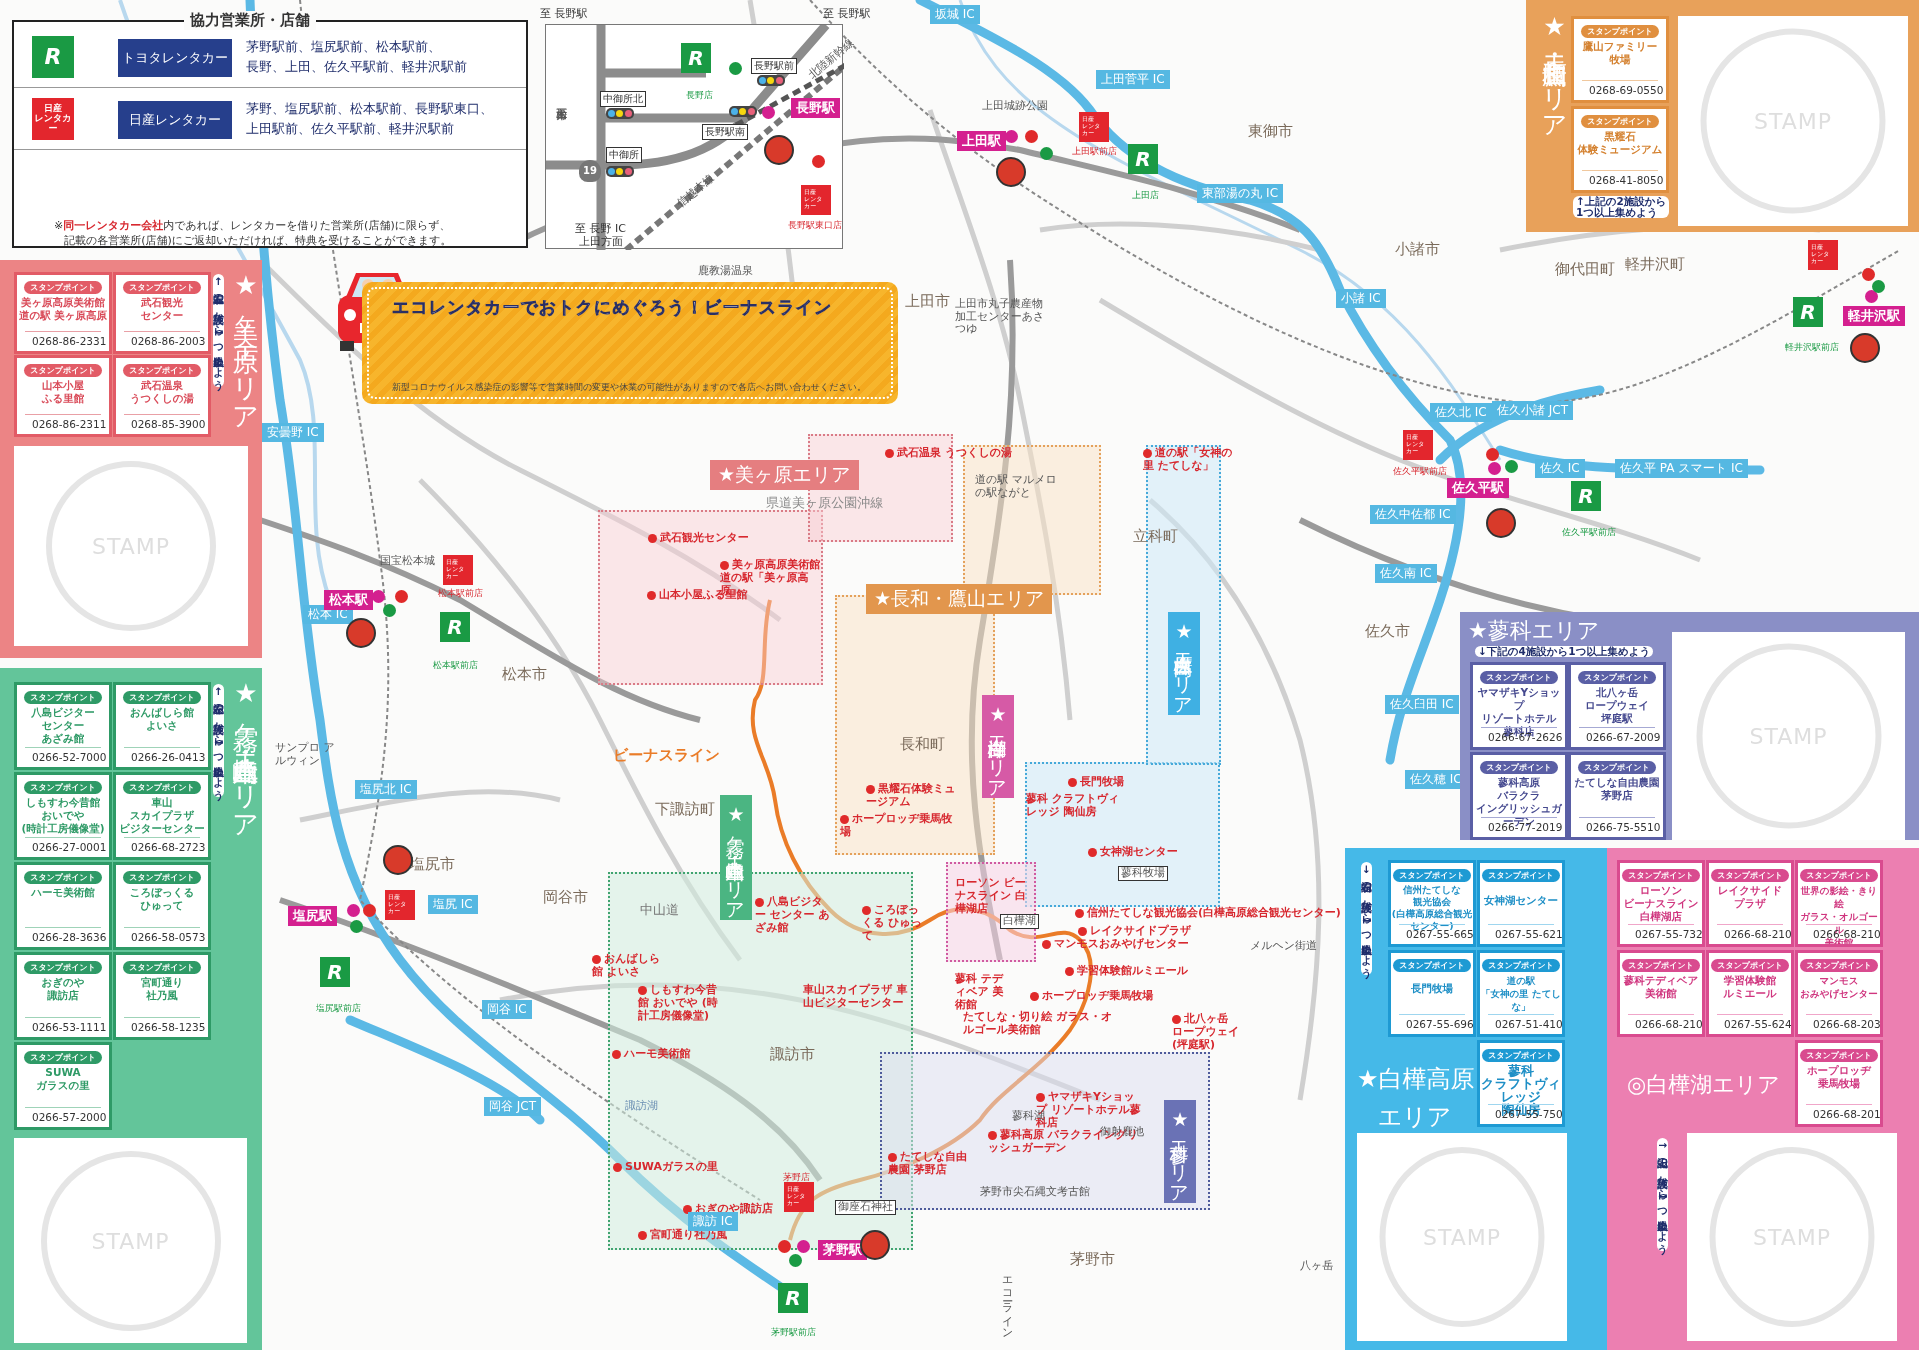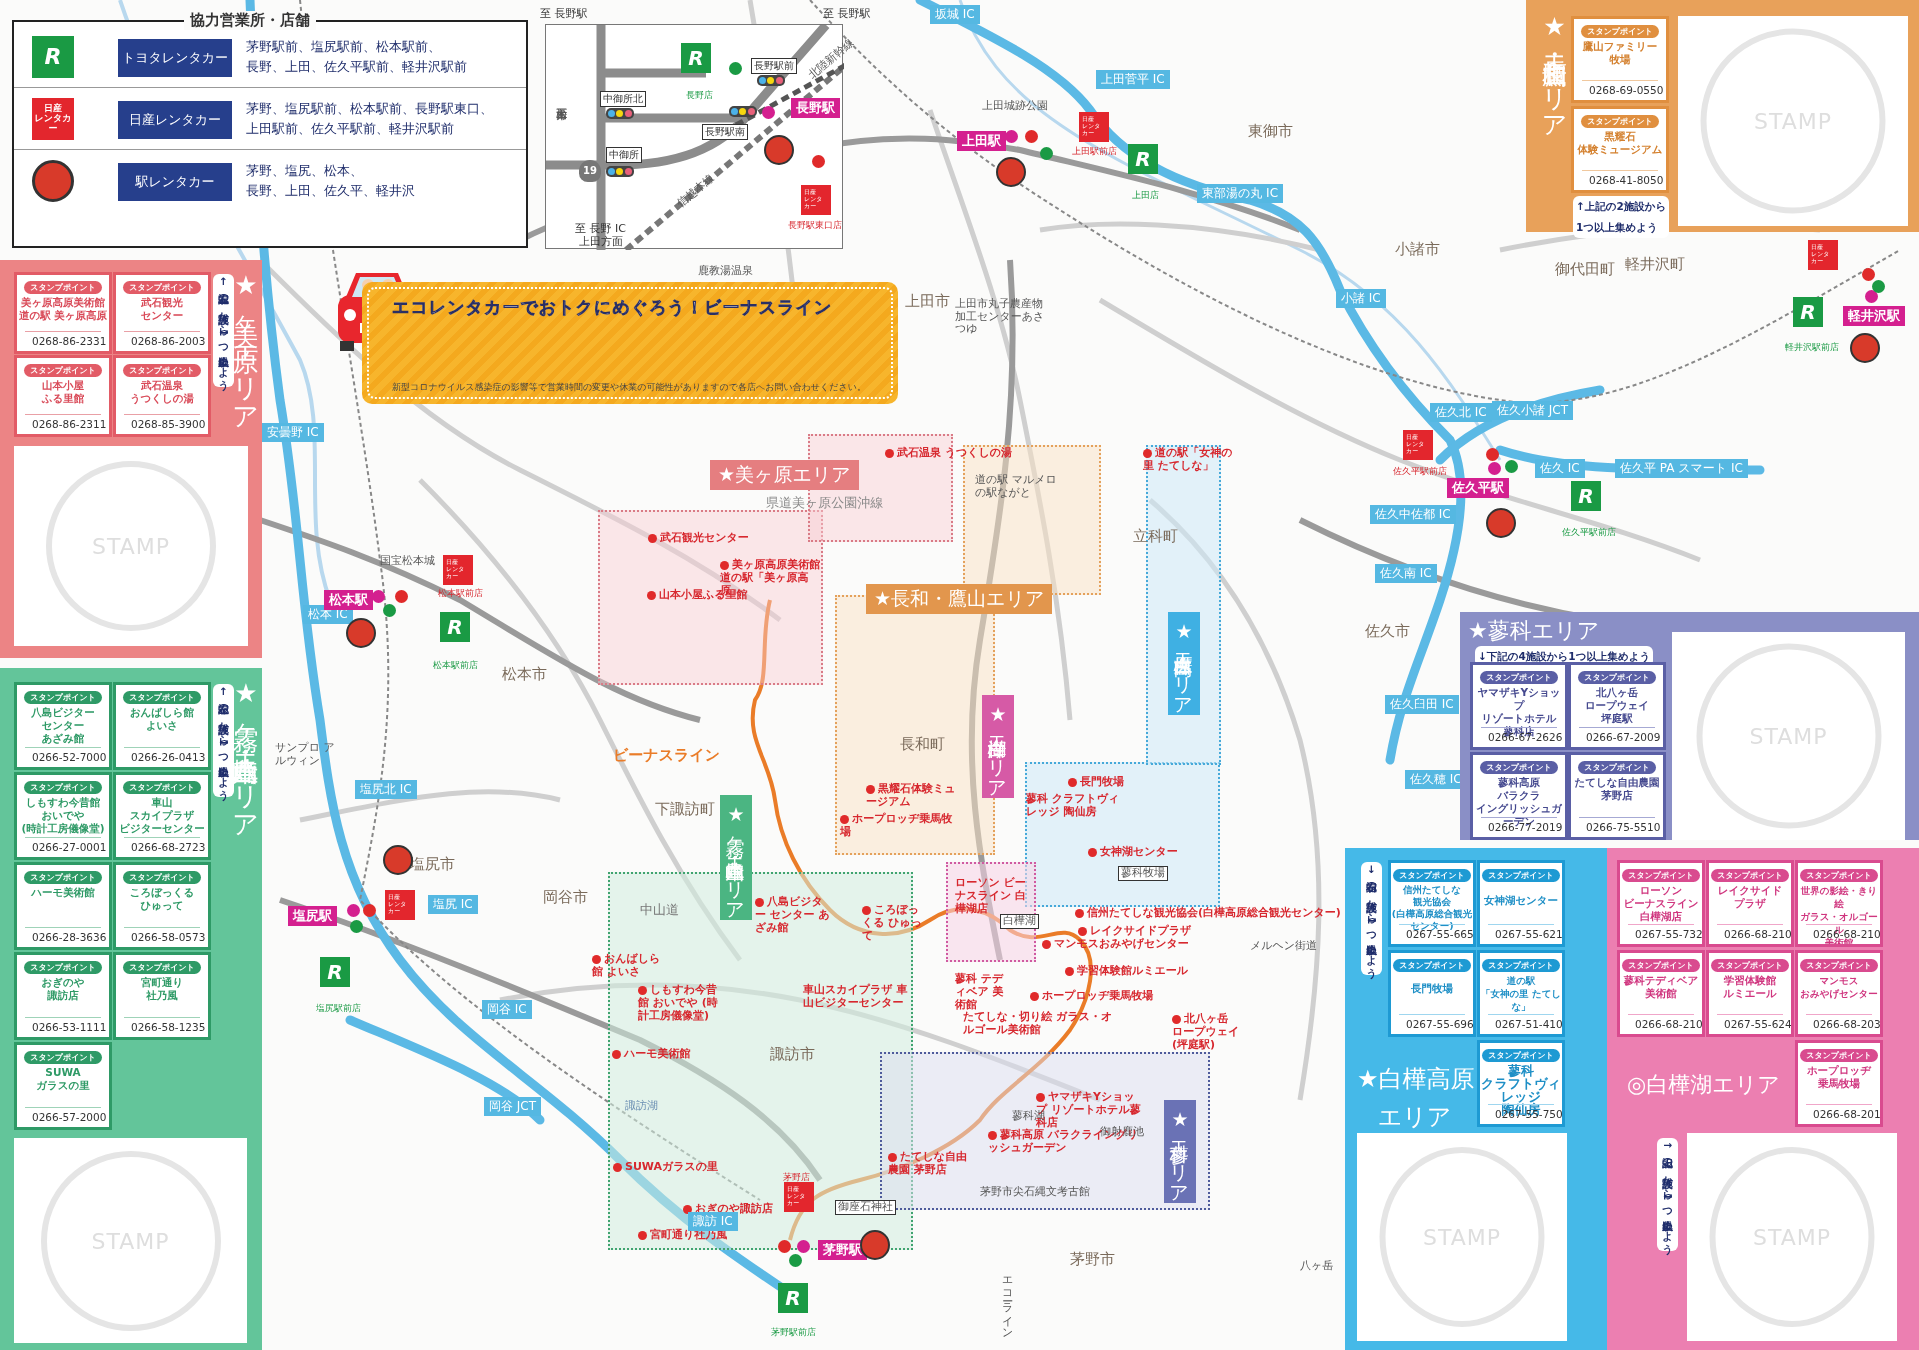--- a/index.html
+++ b/index.html
@@ -29,21 +29,21 @@
 .card .badge{display:inline-block;color:#fff;font-size:8px;border-radius:8px;padding:1px 6px;margin-top:3px;font-weight:bold}
 .card .name{font-size:10.5px;line-height:13px;font-weight:bold;margin-top:2px;white-space:pre-line}
 .card .tel{position:absolute;left:3px;bottom:3px;font-size:10.5px;color:#333;text-align:left;white-space:nowrap}
 .card .tel::before{content:"℡";display:inline-block;font-size:8px;color:#fff;width:10px;height:10px;line-height:10px;text-align:center;margin-right:2px}
 .card .rule{position:absolute;left:8px;right:8px;bottom:19px;height:1px}
 .stamp{position:absolute;background:#fff}
 .stamp .ring{position:absolute;left:50%;top:50%;border:6px solid #e5e5e5;border-radius:50%;transform:translate(-50%,-50%)}
 .stamp .st{position:absolute;left:0;right:0;top:50%;transform:translateY(-50%);text-align:center;color:#dedede;font-size:22px;letter-spacing:1px}
 .ptitle{position:absolute;color:#fff;white-space:nowrap}
 .ptitle.v{writing-mode:vertical-rl}
-.pnote{position:absolute;font-size:10.5px;color:#1f2d6b;font-weight:bold;white-space:nowrap;line-height:21px}
+.pnote{position:absolute;font-size:10.5px;color:#1f2d6b;font-weight:bold;white-space:nowrap;line-height:11px}
 .pnote.v{writing-mode:vertical-rl;background:#fff;padding:3px 0;border-radius:6px}
 
 .banner{position:absolute;left:362px;top:282px;width:536px;height:122px;background:repeating-linear-gradient(135deg,#f7b52c 0 6px,#f4a91e 6px 12px);border-radius:10px}
 .banner .inner{position:absolute;inset:5px;border:2px dotted #fff;border-radius:8px}
 .banner .l1{position:absolute;left:30px;top:14px;font-size:17px;font-weight:bold;color:#fff;-webkit-text-stroke:0.6px #2a2f63;letter-spacing:1px;white-space:nowrap}
 .banner .l2{position:absolute;left:30px;top:40px;font-size:38px;font-weight:bold;color:#e0222f;white-space:nowrap;-webkit-text-stroke:1px #fff}
 .banner .l2 small{font-size:12px;display:inline-block;line-height:13px;vertical-align:middle;color:#e0222f}
 .banner .l3{position:absolute;left:30px;bottom:10px;font-size:9px;color:#444;white-space:nowrap}
 .car{position:absolute;left:330px;top:265px;width:92px;height:90px}
 
@@ -277,27 +277,23 @@
       </div>
   </div>
   <div class="lg-row" style="top:68px">
     <div class="lg-logo" style="background:#e3262d">日産<br>レンタカー</div>
     <div class="lg-btn">日産レンタカー</div>
     <div class="lg-txt">
         <div>茅野、塩尻駅前、松本駅前、長野駅東口、</div>
         <div>上田駅前、佐久平駅前、軽井沢駅前</div>
       </div>
   </div>
-  <div class="lg-row" style="top:130px;border-bottom:none">
-    <div class="lg-logo" style="background:#d83a2a;border-radius:50%;border:3px solid #333"></div>
-    <div class="lg-btn">駅レンタカー</div>
-    <div class="lg-txt">
-        <div>茅野、塩尻、松本、</div>
-        <div>長野、上田、佐久平、軽井沢</div>
-      </div>
+  <div class="lg-note">
+    <div><span>※</span><b>同一レンタカー会社</b><span>内であれば、レンタカーを借りた営業所(店舗)に限らず、</span></div>
+    <div style="padding-left:10px">記載の各営業所(店舗)にご返却いただければ、特典を受けることができます。</div>
   </div>
 </div>
 
 <div class="lbl" style="left:540px;top:8px;color:#333">至 長野駅</div>
 <div class="lbl" style="left:823px;top:8px;color:#333">至 長野駅</div>
 <div class="inset">
   <svg width="298" height="225" style="position:absolute;left:0;top:0">
     <g stroke="#8c8c8c" stroke-width="9" fill="none">
       <path d="M55 0 V225"></path>
         <path d="M0 140 H80 C140 138 180 120 210 80 L280 0"></path>

